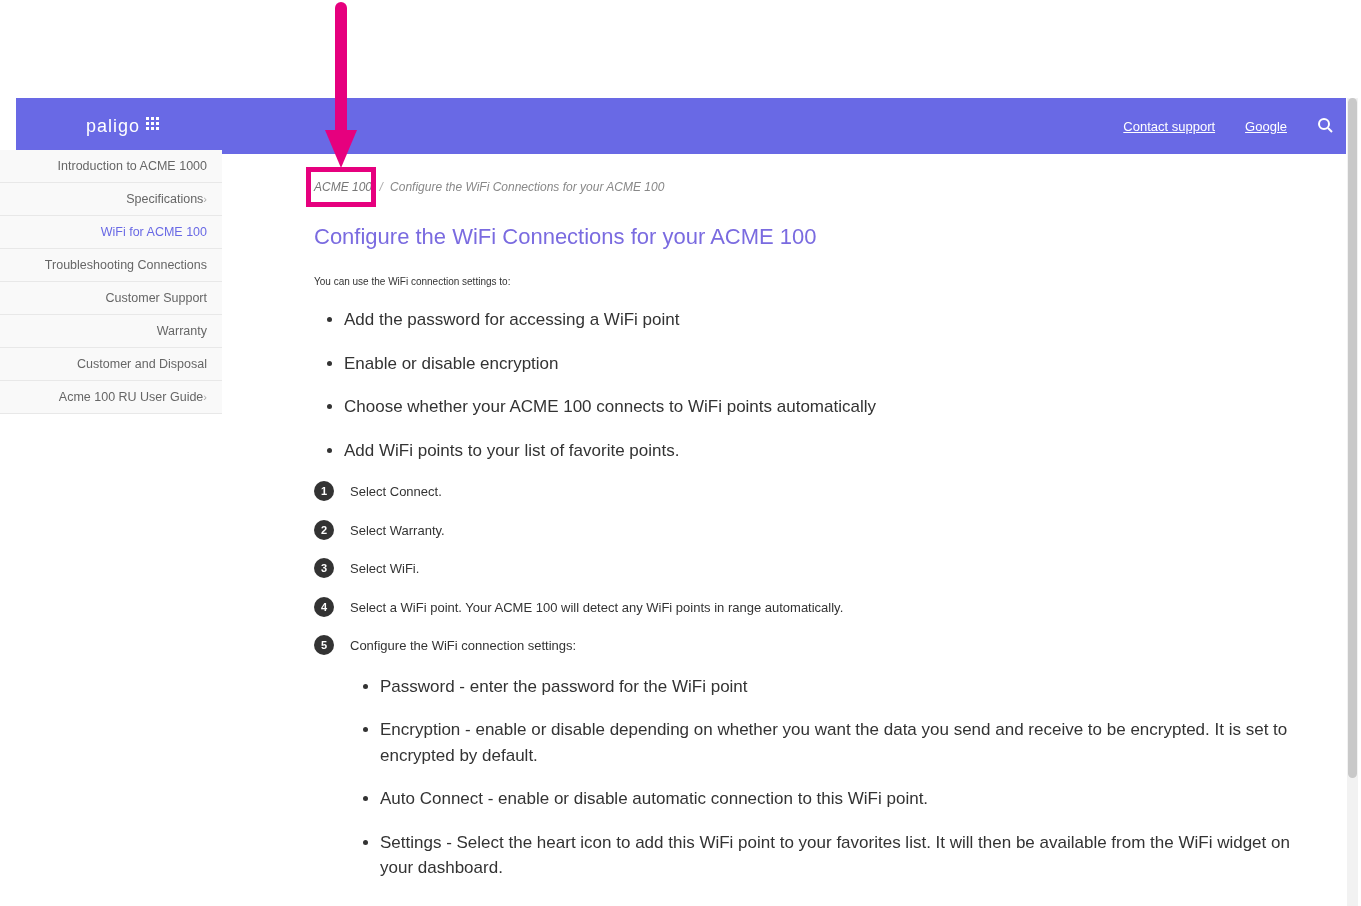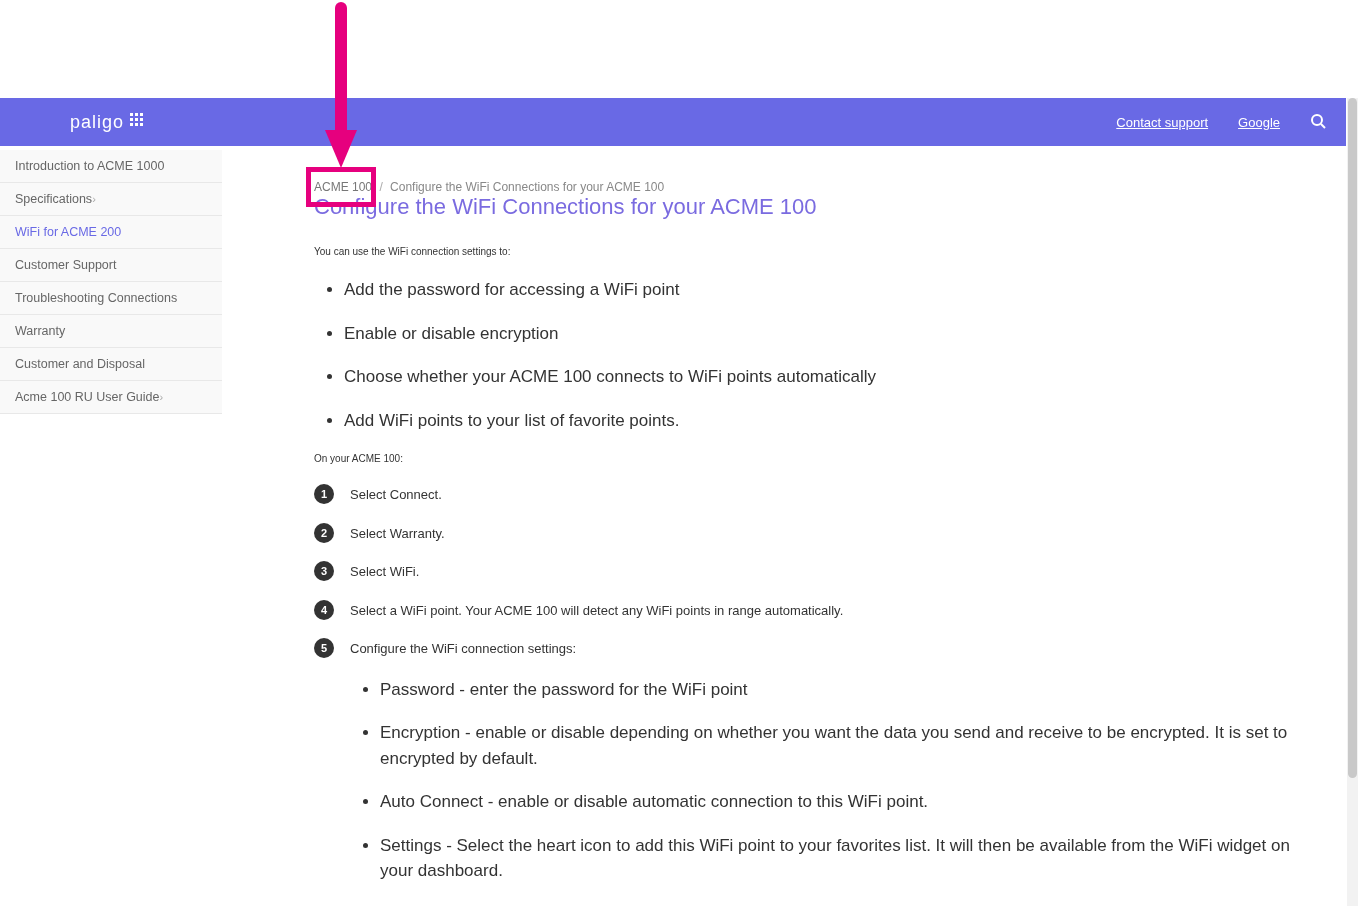--- a/index.html
+++ b/index.html
@@ -27,27 +27,27 @@
   top: 167px;
   width: 70px;
   height: 40px;
   border: 5px solid #e6007e;
   z-index: 99;
 }
 
 .header {
   position: absolute;
   top: 98px;
-  left: 0;
+  left: 16px;
   right: 15px;
-  height: 48px;
+  height: 56px;
   background: #6969e5;
   display: flex;
   align-items: center;
-  padding: 0 20px 0 70px;
+  padding: 0 13px 0 70px;
 }
 .logo {
   color: #fff;
   font-size: 18px;
   font-weight: 300;
   letter-spacing: 1px;
   display: flex;
   align-items: center;
   gap: 4px;
 }
@@ -82,21 +82,21 @@
   width: 222px;
   background: #f9f9f9;
 }
 .sidebar-item {
   padding: 9px 15px;
   border-bottom: 1px solid #e8e8e8;
   color: #666;
   font-size: 12.5px;
   cursor: pointer;
   display: flex;
-  justify-content: flex-start;
+  justify-content: flex-end;
   align-items: center;
 }
 .sidebar-item.active {
   color: #6969e5;
 }
 .chevron {
   color: #aaa;
   font-size: 11px;
 }
 
@@ -106,20 +106,22 @@
   left: 222px;
   right: 15px;
   bottom: 0;
   padding: 30px 40px 20px 92px;
   overflow: hidden;
 }
 
 .breadcrumb {
   font-size: 12px;
   color: #888;
+  margin-bottom: 30px;
+  font-style: italic;
 }
 .breadcrumb-root {
   color: #777;
   cursor: pointer;
 }
 .breadcrumb-sep {
   color: #aaa;
   margin: 0 4px;
 }
 
@@ -246,27 +248,27 @@
 
 <div class="sidebar">
   <div class="sidebar-item">
     <span>Introduction to ACME 1000</span>
   </div>
   <div class="sidebar-item">
     <span>Specifications</span>
     <span class="chevron">›</span>
   </div>
   <div class="sidebar-item active">
-    <span>WiFi for ACME 200</span>
+    <span>WiFi for ACME 100</span>
+  </div>
+  <div class="sidebar-item">
+    <span>Troubleshooting Connections</span>
   </div>
   <div class="sidebar-item">
     <span>Customer Support</span>
-  </div>
-  <div class="sidebar-item">
-    <span>Troubleshooting Connections</span>
   </div>
   <div class="sidebar-item">
     <span>Warranty</span>
   </div>
   <div class="sidebar-item">
     <span>Customer and Disposal</span>
   </div>
   <div class="sidebar-item">
     <span>Acme 100 RU User Guide</span>
     <span class="chevron">›</span>
@@ -284,21 +286,20 @@
 
   <p class="body-text">You can use the WiFi connection settings to:</p>
 
   <ul class="bullet-list">
     <li>Add the password for accessing a WiFi point</li>
     <li>Enable or disable encryption</li>
     <li>Choose whether your ACME 100 connects to WiFi points automatically</li>
     <li>Add WiFi points to your list of favorite points.</li>
   </ul>
 
-  <p class="body-text">On your ACME 100:</p>
 
   <ol class="num-list">
     <li>
       <span class="num-badge">1</span>
       <div class="num-content">Select Connect.</div>
     </li>
     <li>
       <span class="num-badge">2</span>
       <div class="num-content">Select Warranty.</div>
     </li>

